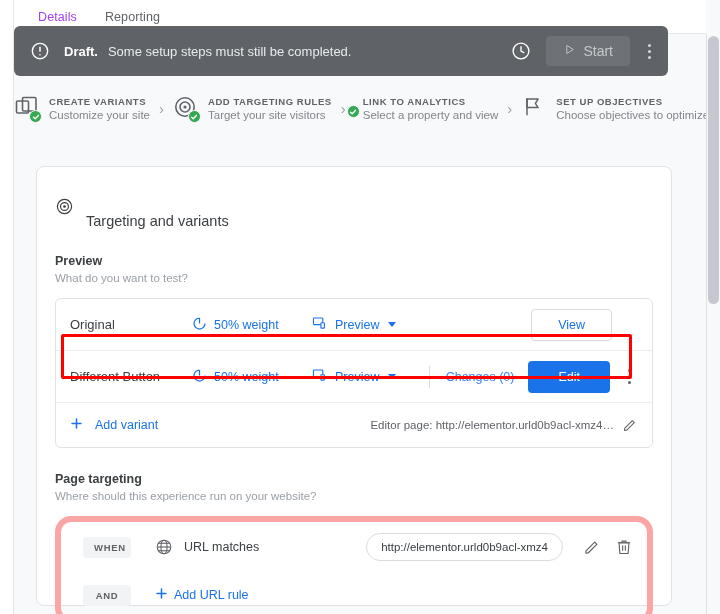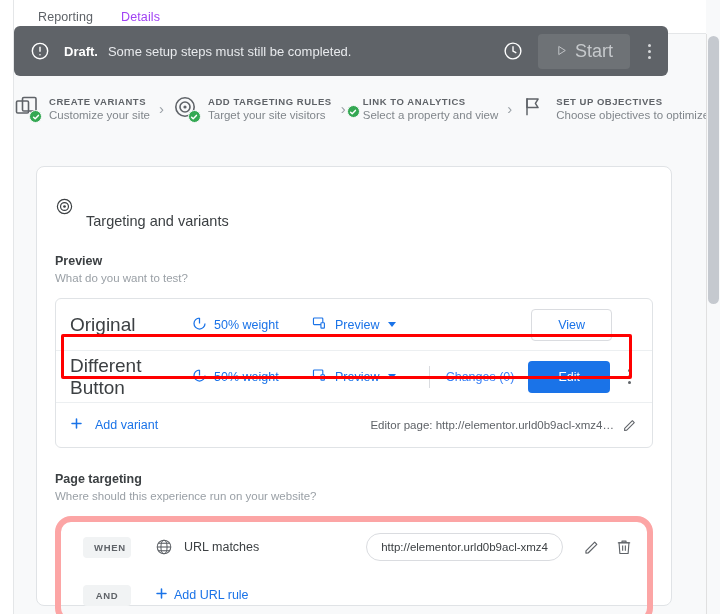--- a/index.html
+++ b/index.html
@@ -51,21 +51,21 @@
     display: flex; align-items: center; padding: 0 10px 0 16px;
   }
   .banner-icon { width: 20px; height: 20px; flex: 0 0 20px; margin-right: 14px; }
   .banner-strong { color: #ffffff; font-size: 13px; font-weight: bold; margin-right: 10px; }
   .banner-text { color: #e8eaed; font-size: 13px; }
   .banner-spacer { flex: 1 1 auto; }
   .banner-clock { width: 22px; height: 22px; margin-right: 14px; cursor: pointer; }
   .start-btn {
     display: flex; align-items: center; gap: 7px;
     background: #6e7276; border-radius: 4px; padding: 7px 17px;
-    color: #c6c9cc; font-size: 18px; font-weight: 500; cursor: pointer;
+    color: #c6c9cc; font-size: 14px; font-weight: 500; cursor: pointer;
   }
   .kebab { width: 18px; margin-left: 10px; display: flex; flex-direction: column;
            align-items: center; gap: 3px; cursor: pointer; padding: 4px 0; }
   .kebab i { width: 3px; height: 3px; border-radius: 50%; background: #d7d9db; display: block; }
 
   
   .stepper {
     position: absolute; left: 14px; top: 88px; right: 0; height: 40px;
     display: flex; align-items: center; gap: 0; overflow: hidden;
   }
@@ -96,21 +96,21 @@
   
   .vbox {
     margin: 14px 18px 0 18px; border: 1px solid #e0e3e6; border-radius: 6px;
     background: #fff;
   }
   .vrow {
     display: flex; align-items: center; height: 52px; padding: 0 14px;
     border-bottom: 1px solid #eceff1; position: relative;
   }
   .vrow.last { border-bottom: none; height: 44px; }
-  .vname { font-size: 19px; color: #3c4043; width: 122px; flex: 0 0 122px; }
+  .vname { font-size: 13px; color: #3c4043; width: 122px; flex: 0 0 122px; }
   .weight { display: flex; align-items: center; gap: 7px; color: #1a73e8; font-size: 12.5px;
             font-weight: 500; width: 120px; flex: 0 0 120px; cursor: pointer; }
   .preview { display: flex; align-items: center; gap: 7px; color: #1a73e8; font-size: 12.5px;
              font-weight: 500; cursor: pointer; }
   .caret { width: 0; height: 0; border-left: 4.5px solid transparent; border-right: 4.5px solid transparent;
            border-top: 5px solid #1a73e8; margin-left: 2px; }
   .vspacer { flex: 1 1 auto; }
   .divider-v { width: 1px; height: 22px; background: #dadce0; margin: 0 16px 0 0; }
   .changes { color: #3b82f6; font-size: 12.5px; font-weight: 500; margin-right: 14px; cursor: pointer; }
   .btn-outline {
@@ -154,25 +154,25 @@
              display: flex; align-items: center; gap: 6px; margin-left: 24px; }
 </style>
 </head>
 <body>
 
 <div class="app">
 
   <div class="left-rail"></div>
 
   <div class="tabbar">
+    <div class="tab active">
+      <span>Details</span>
+    </div>
     <div class="tab">
       <span>Reporting</span>
-    </div>
-    <div class="tab active">
-      <span>Details</span>
     </div>
   </div>
 
   <div class="banner">
     <span class="banner-icon">
       <svg viewBox="0 0 24 24" width="20" height="20" fill="none" stroke="#ffffff" stroke-width="1.7">
         <circle cx="12" cy="12" r="9.2"></circle>
           <line x1="12" y1="7" x2="12" y2="13"></line>
         <circle cx="12" cy="16.4" r=".95" fill="#ffffff" stroke="none"></circle>
       </svg>

